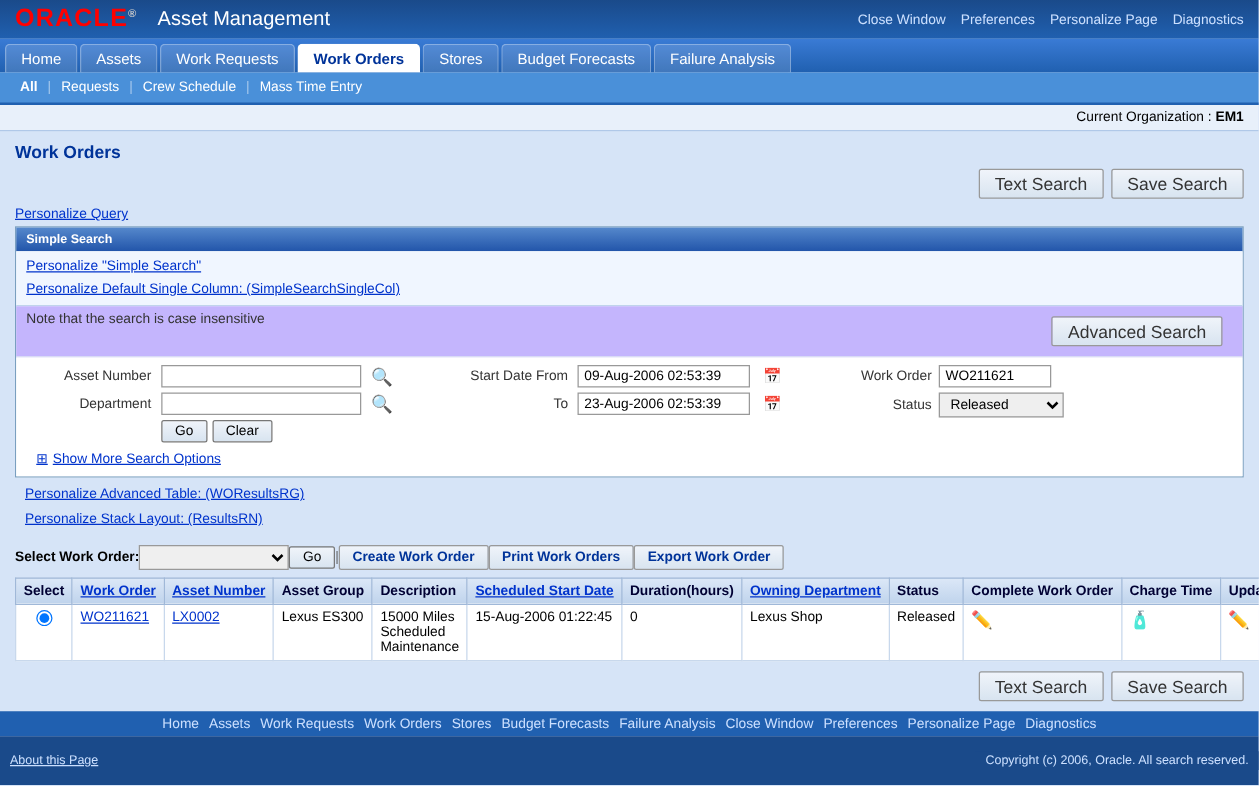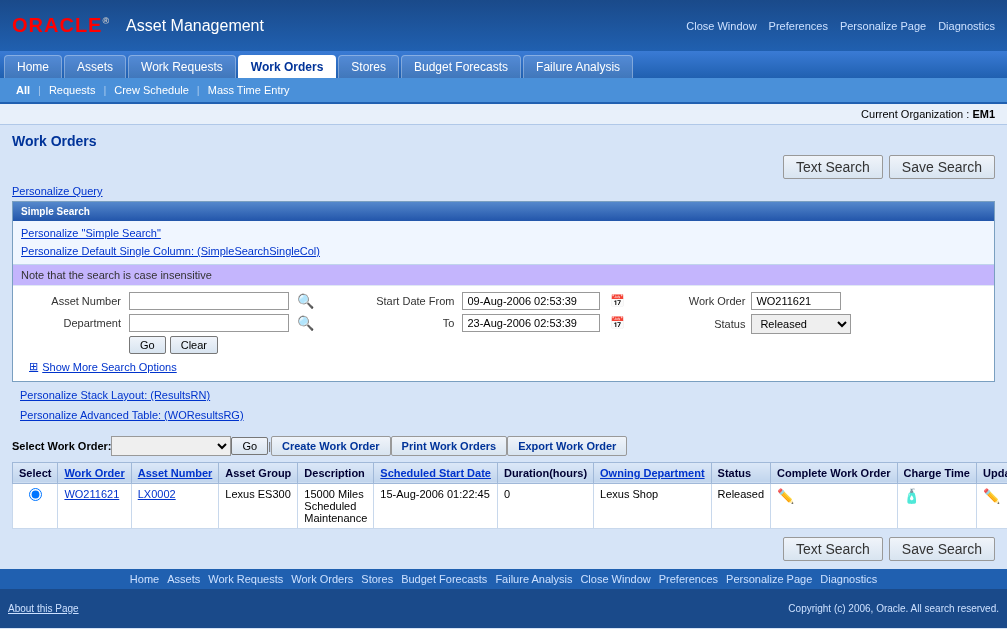--- a/index.html
+++ b/index.html
@@ -1,19 +1,19 @@
 <!DOCTYPE html>
 <html><head>
   <meta charset="utf-8">
   <style>
     * { box-sizing: border-box; margin: 0; padding: 0; }
     body { font-family: Arial, sans-serif; font-size: 12px; background: #d6e4f7; color: #000; }
 
     
-    #header { background: linear-gradient(180deg, #1a4a8a 0%, #2060b0 100%); padding: 14px 12px; display: flex; align-items: center; }
+    #header { background: linear-gradient(180deg, #1a4a8a 0%, #2060b0 100%); padding: 4px 12px; display: flex; align-items: center; }
     #oracle-logo { color: #fff; font-size: 20px; font-weight: bold; letter-spacing: 1px; margin-right: 16px; }
     #oracle-logo span { color: #f00; }
     #app-title { color: #fff; font-size: 16px; font-weight: normal; }
     #top-links { margin-left: auto; display: flex; gap: 12px; }
     #top-links a { color: #cce0ff; font-size: 11px; text-decoration: none; cursor: pointer; }
 
     
     #nav-tabs { background: linear-gradient(180deg, #3a7bd5 0%, #2060b0 100%); padding: 4px 4px 0; display: flex; gap: 2px; }
     .nav-tab { padding: 4px 12px; border-radius: 4px 4px 0 0; cursor: pointer; font-size: 12px; color: #fff; background: rgba(255,255,255,0.15); border: 1px solid rgba(255,255,255,0.3); border-bottom: none; }
     .nav-tab.active { background: #fff; color: #003399; font-weight: bold; }
@@ -158,20 +158,23 @@
 
   <div id="search-panel">
     <div id="search-panel-header">Simple Search</div>
     <div id="search-panel-links">
       <a>Personalize "Simple Search"</a>
       <a>Personalize Default Single Column: (SimpleSearchSingleCol)</a>
     </div>
 
     <div id="search-note">
       <span>Note that the search is case insensitive</span>
+      <div id="advanced-btn-wrap">
+        <button class="search-btn">Advanced Search</button>
+      </div>
     </div>
 
     <div id="search-fields">
       <div style="display:flex; gap:20px; align-items:flex-start;">
 
         <div>
           <div class="search-row">
             <label class="search-label">Asset Number</label>
             <input class="search-input" type="text" style="">
             <span class="search-icon">🔍</span>
@@ -221,22 +224,22 @@
 
       
       <div id="show-more">
         <span>⊞</span>
         <span>Show More Search Options</span>
       </div>
     </div>
   </div>
 
   <div id="personalize-links-bottom">
+    <a>Personalize Advanced Table: (WOResultsRG)</a>
     <a>Personalize Stack Layout: (ResultsRN)</a>
-    <a>Personalize Advanced Table: (WOResultsRG)</a>
   </div>
 
   <div id="wo-selector-row">
     <span class="select-wo-label">Select Work Order:</span>
     <select class="wo-dropdown"></select>
     <button class="go-btn2">Go</button>
     <span class="sep">|</span>
     <button class="action-btn">Create Work Order</button>
     <button class="action-btn">Print Work Orders</button>
     <button class="action-btn">Export Work Order</button>

